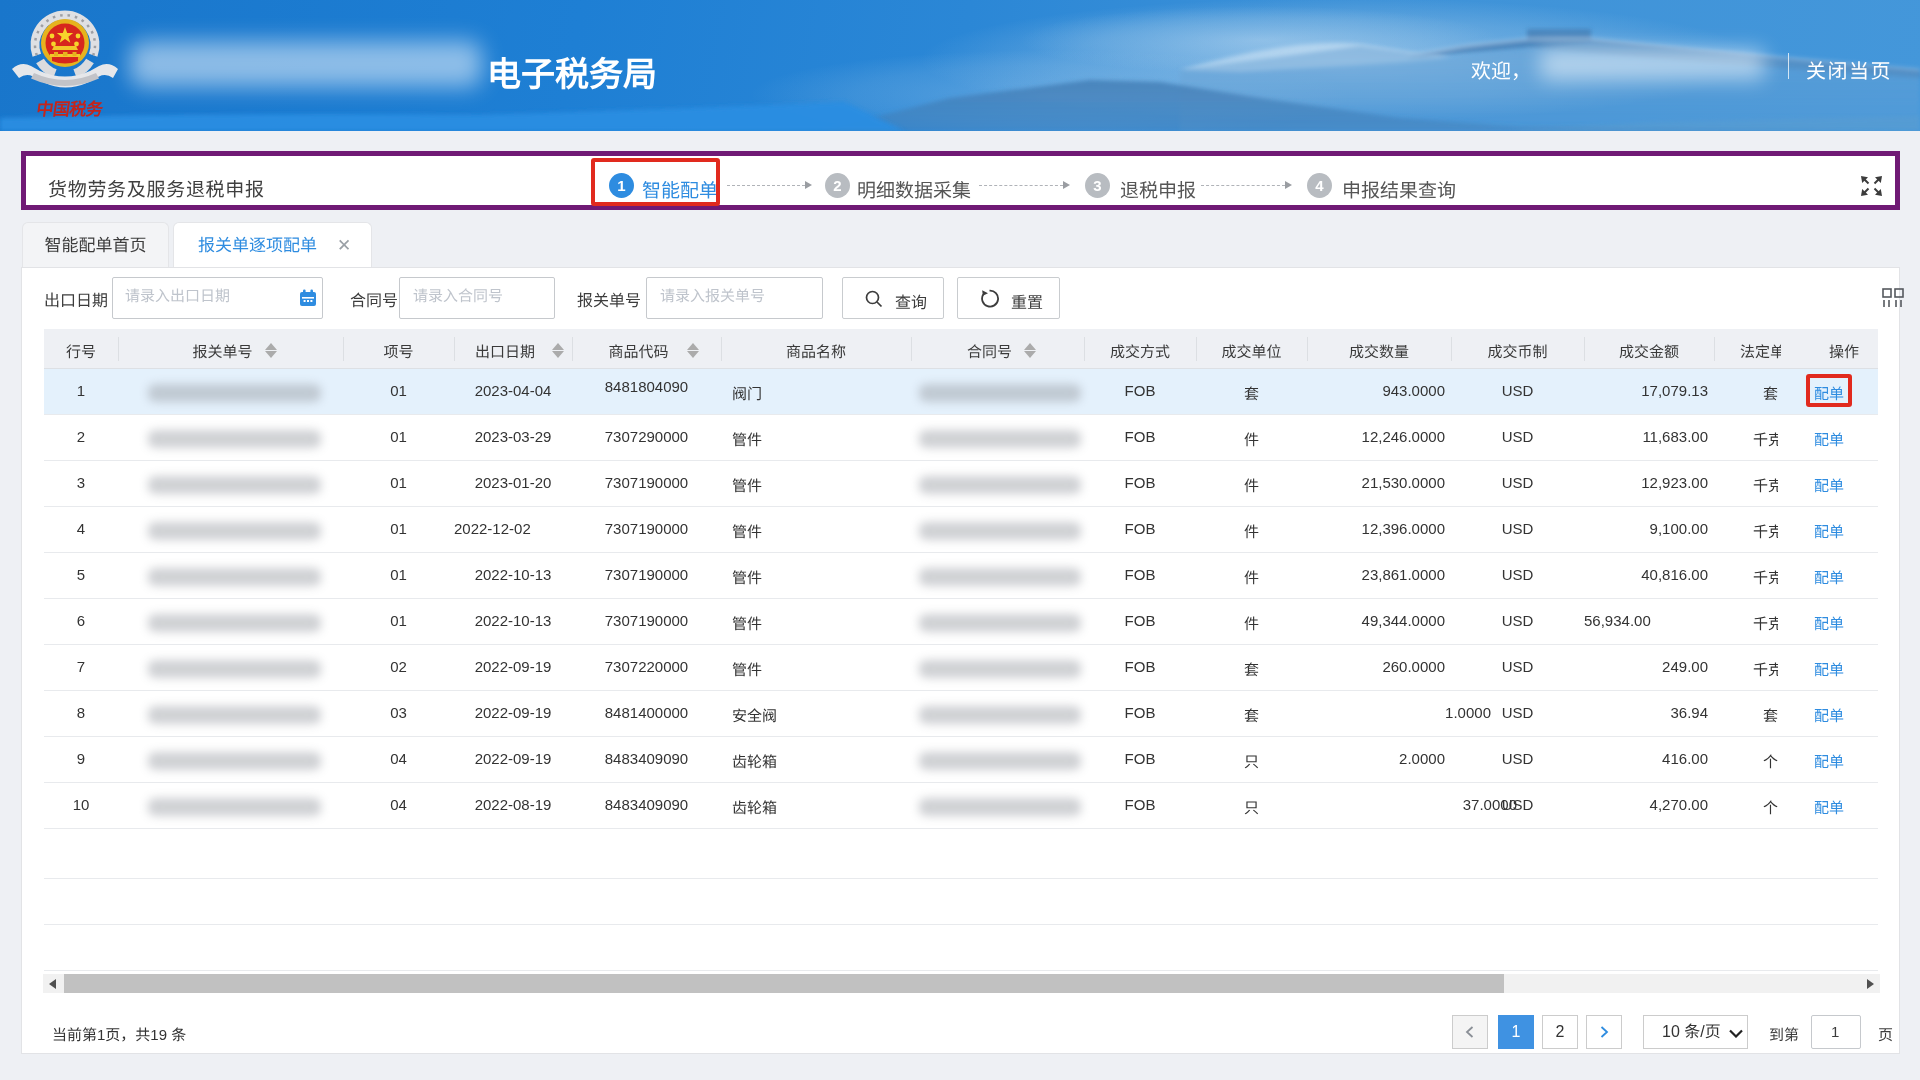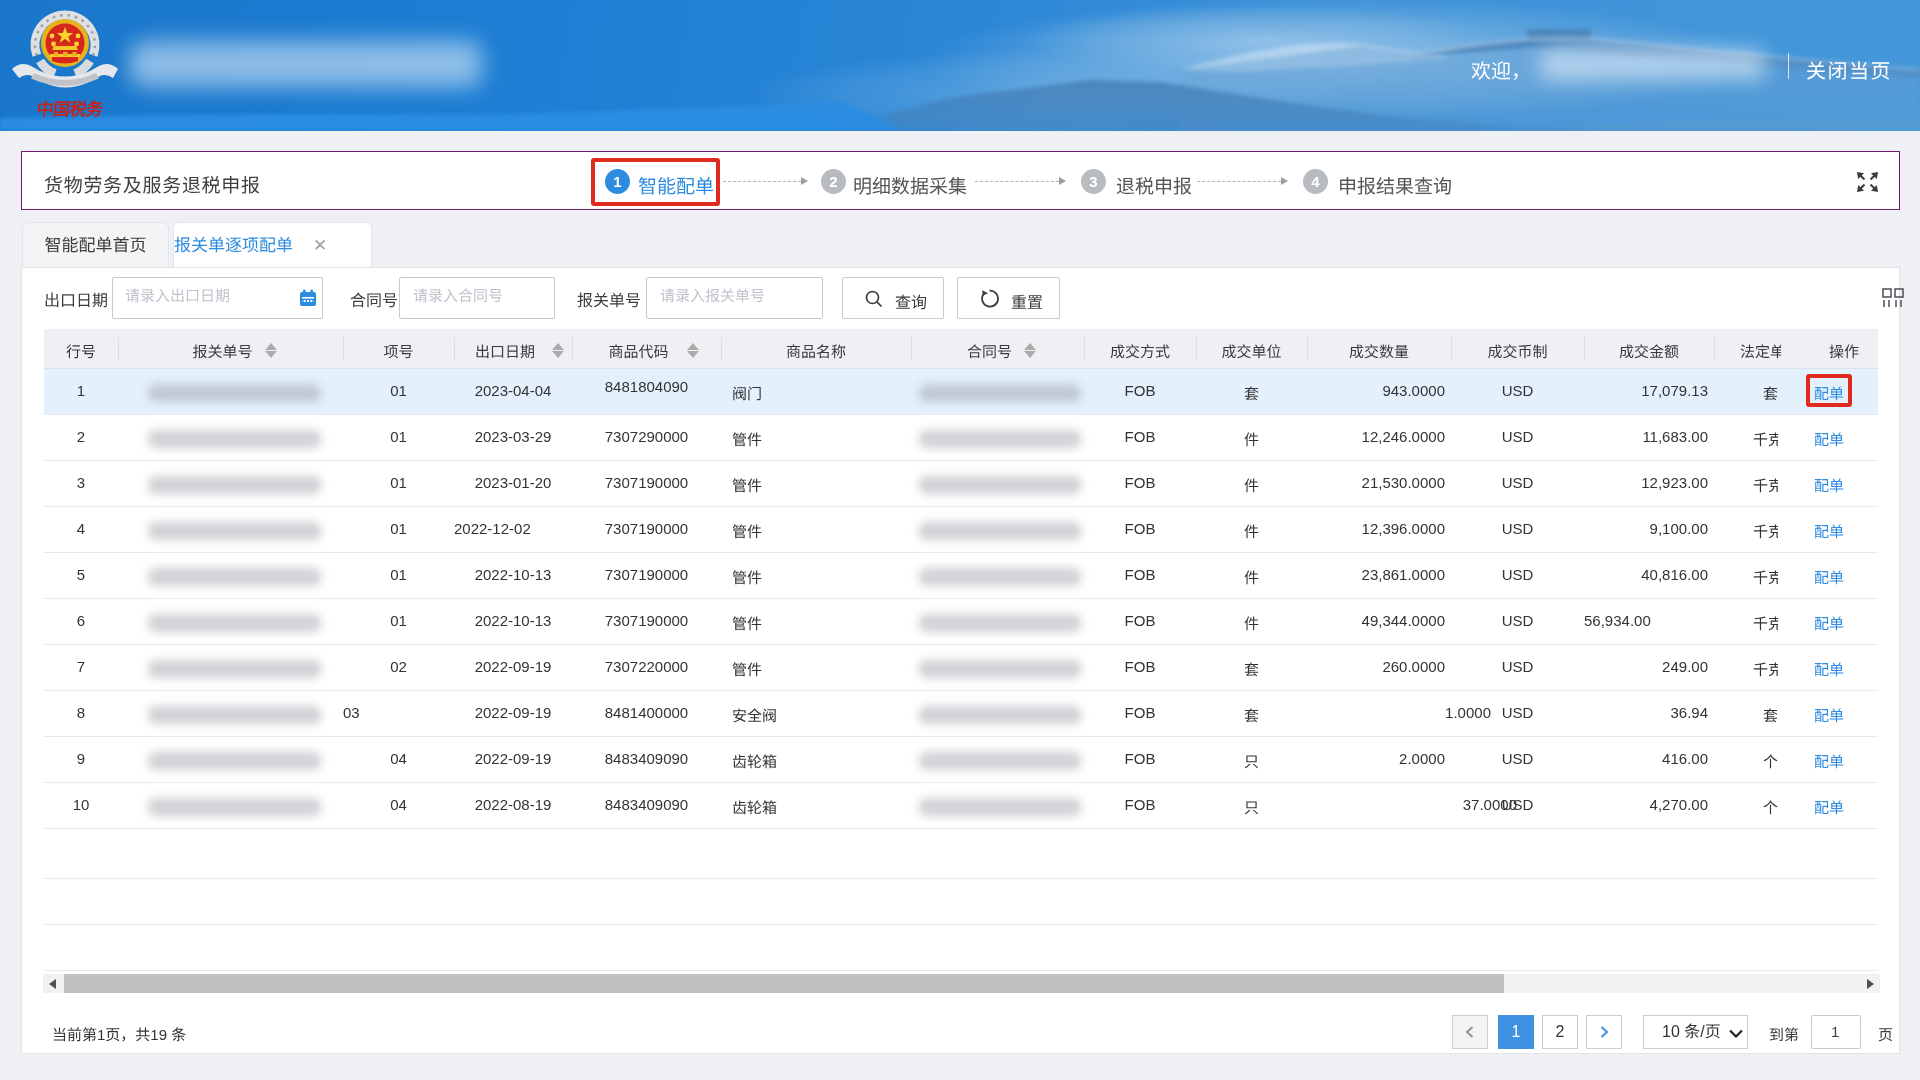--- a/index.html
+++ b/index.html
@@ -15,41 +15,41 @@
   background:rgba(255,255,255,0.5); border-radius:14px; filter:blur(11px); }
 #sitetitle { position:absolute; left:487px; top:47px; color:#fff; font-size:34px; font-weight:bold; }
 #welcome { position:absolute; left:1471px; top:55px; color:#fff; font-size:20px; }
 #username { position:absolute; left:1540px; top:49px; width:225px; height:31px;
   background:rgba(255,255,255,0.5); border-radius:8px; filter:blur(10px); }
 #closepage { position:absolute; left:1806px; top:55px; color:#fff; font-size:20px; letter-spacing:1.5px; }
 #hsep { position:absolute; left:1788px; top:53px; width:1px; height:26px; background:rgba(255,255,255,0.75); }
 
 
 #stepsbox { position:absolute; left:21px; top:151px; width:1879px; height:59px;
-  background:#fff; border:1px solid #701a75; }
+  background:#fff; border:5px solid #701a75; }
 #pagetitle { position:absolute; left:22px; top:18px; font-size:19px; color:#3f3f3f; letter-spacing:0.7px; }
 .stepcircle { position:absolute; width:25px; height:25px; border-radius:50%; color:#fff;
   font-size:15px; font-weight:600; text-align:center; line-height:25px; top:17px; }
 .stepcircle.on { background:#2e8ce0; }
 .stepcircle.off { background:#b8bcc1; }
 .steplabel { position:absolute; top:19px; font-size:19px; }
 .steplabel.on { color:#2e8ce0; }
 .steplabel.off { color:#555; }
 .dashline { position:absolute; top:29px; border-top:1px dashed #b0b3b8; }
 .dasharrow { position:absolute; top:25px; width:0; height:0;
   border-left:7px solid #9a9da2; border-top:4.5px solid transparent; border-bottom:4.5px solid transparent; }
 .redbox { position:absolute; border:4px solid #e12a1e; border-radius:3px; z-index:30; }
 
 
 .tab { position:absolute; top:222px; height:46px; font-size:17px; border-radius:6px 6px 0 0; }
 #tab1 { left:22px; width:147px; background:#f3f4f6; border:1px solid #e4e5e8; border-bottom:none;
   color:#3c3c3c; text-align:center; line-height:45px; }
 #tab2 { left:173px; width:199px; background:#fff; border:1px solid #e4e5e8; border-bottom:none;
   color:#2e8ce0; line-height:45px; }
-#tab2 .txt { }
+#tab2 .txt { margin-left:24px; }
 #tab2 .x { color:#9aa0a6; font-size:17px; margin-left:20px; }
 
 
 #content { position:absolute; left:21px; top:267px; width:1879px; height:787px;
   background:#fff; border:1px solid #e2e3e6; }
 
 .flabel { position:absolute; font-size:16px; color:#3c3c3c; top:19px; }
 .finput { position:absolute; top:9px; height:42px; border:1px solid #c6c9cd; background:#fff; border-radius:2px; }
 .fplace { position:absolute; top:16px; font-size:15px; color:#bfc4cc; }
 .fbtn { position:absolute; top:9px; height:42px; background:#fff; border:1px solid #c9cccf;
@@ -142,20 +142,21 @@
     <rect x="63" y="46" width="4.5" height="4" fill="#e6b31e"></rect>
     <rect x="72.5" y="46" width="4" height="4" fill="#e6b31e"></rect>
     <path d="M52,51 h26 v4 q-13,5 -26,0 Z" fill="#d7271d"></path>
 
     <path d="M12,63 q9,-8 19,-3 l9,5 q25,11 50,0 l9,-5 q10,-5 19,3 l-5,9 q-7,-5 -14,-1.5 l-11,6 q-23,10 -44,0 l-11,-6 q-7,-3.5 -14,1.5 Z" fill="#e6e7ea"></path>
     <path d="M34,67 q31,14 62,0 l3,5.5 q-34,15 -68,0 Z" fill="#c2c3c8"></path>
 
     <text x="51" y="109" font-family="'Liberation Serif',serif" font-weight="bold" font-size="17" fill="#c3251c" style="letter-spacing:-0.5px" transform="skewX(-8)">中国税务</text>
   </svg>
   <div id="brandname"></div>
+  <div id="sitetitle">电子税务局</div>
   <div id="welcome">欢迎，</div>
   <div id="username"></div>
   <div id="hsep"></div>
   <div id="closepage">关闭当页</div>
 </div>
 
 <div id="stepsbox">
   <div id="pagetitle">货物劳务及服务退税申报</div>
   <div class="stepcircle on" style="left:583px">1</div>
   <div class="steplabel on" style="left:616px">智能配单</div>
@@ -420,21 +421,21 @@
   <div class="cell" style="left:1429px;top:390px;width:133px;text-align:center">USD</div>
   <div class="cell" style="left:1562px;top:390px;width:124px;text-align:right">249.00</div>
   <div class="cell" style="left:1731px;width:25px;overflow:hidden;top:390px;white-space:nowrap">千克</div>
   <div class="cell" style="left:1759px;top:377px;width:97px;background:#fff">
         <span class="link" style="position:absolute;left:33px;top:13px">配单</span>
       </div>
   <div class="row-border" style="left:22px;top:422px;width:1834px"></div>
   <div class="rowbg" style="left:22px;top:423px;width:1834px;background:#fff"></div>
   <div class="cell" style="left:22px;top:436px;width:74px;text-align:center">8</div>
   <div class="blurcell" style="left:126px;top:438px;width:173px;height:18px"></div>
-  <div class="cell" style="left:321px;top:436px;width:111px;">03</div>
+  <div class="cell" style="left:321px;top:436px;width:111px;text-align:center">03</div>
   <div class="cell" style="left:432px;top:436px;width:118px;text-align:center">2022-09-19</div>
   <div class="cell" style="left:550px;top:436px;width:149px;text-align:center">8481400000</div>
   <div class="cell" style="left:710px;top:436px;width:170px">安全阀</div>
   <div class="blurcell" style="left:897px;top:438px;width:162px;height:18px"></div>
   <div class="cell" style="left:1062px;top:436px;width:112px;text-align:center">FOB</div>
   <div class="cell" style="left:1174px;top:436px;width:111px;text-align:center">套</div>
   <div class="cell" style="left:1331px;top:436px;width:138px;text-align:right">1.0000</div>
   <div class="cell" style="left:1429px;top:436px;width:133px;text-align:center">USD</div>
   <div class="cell" style="left:1562px;top:436px;width:124px;text-align:right">36.94</div>
   <div class="cell" style="left:1741px;top:436px">套</div>

